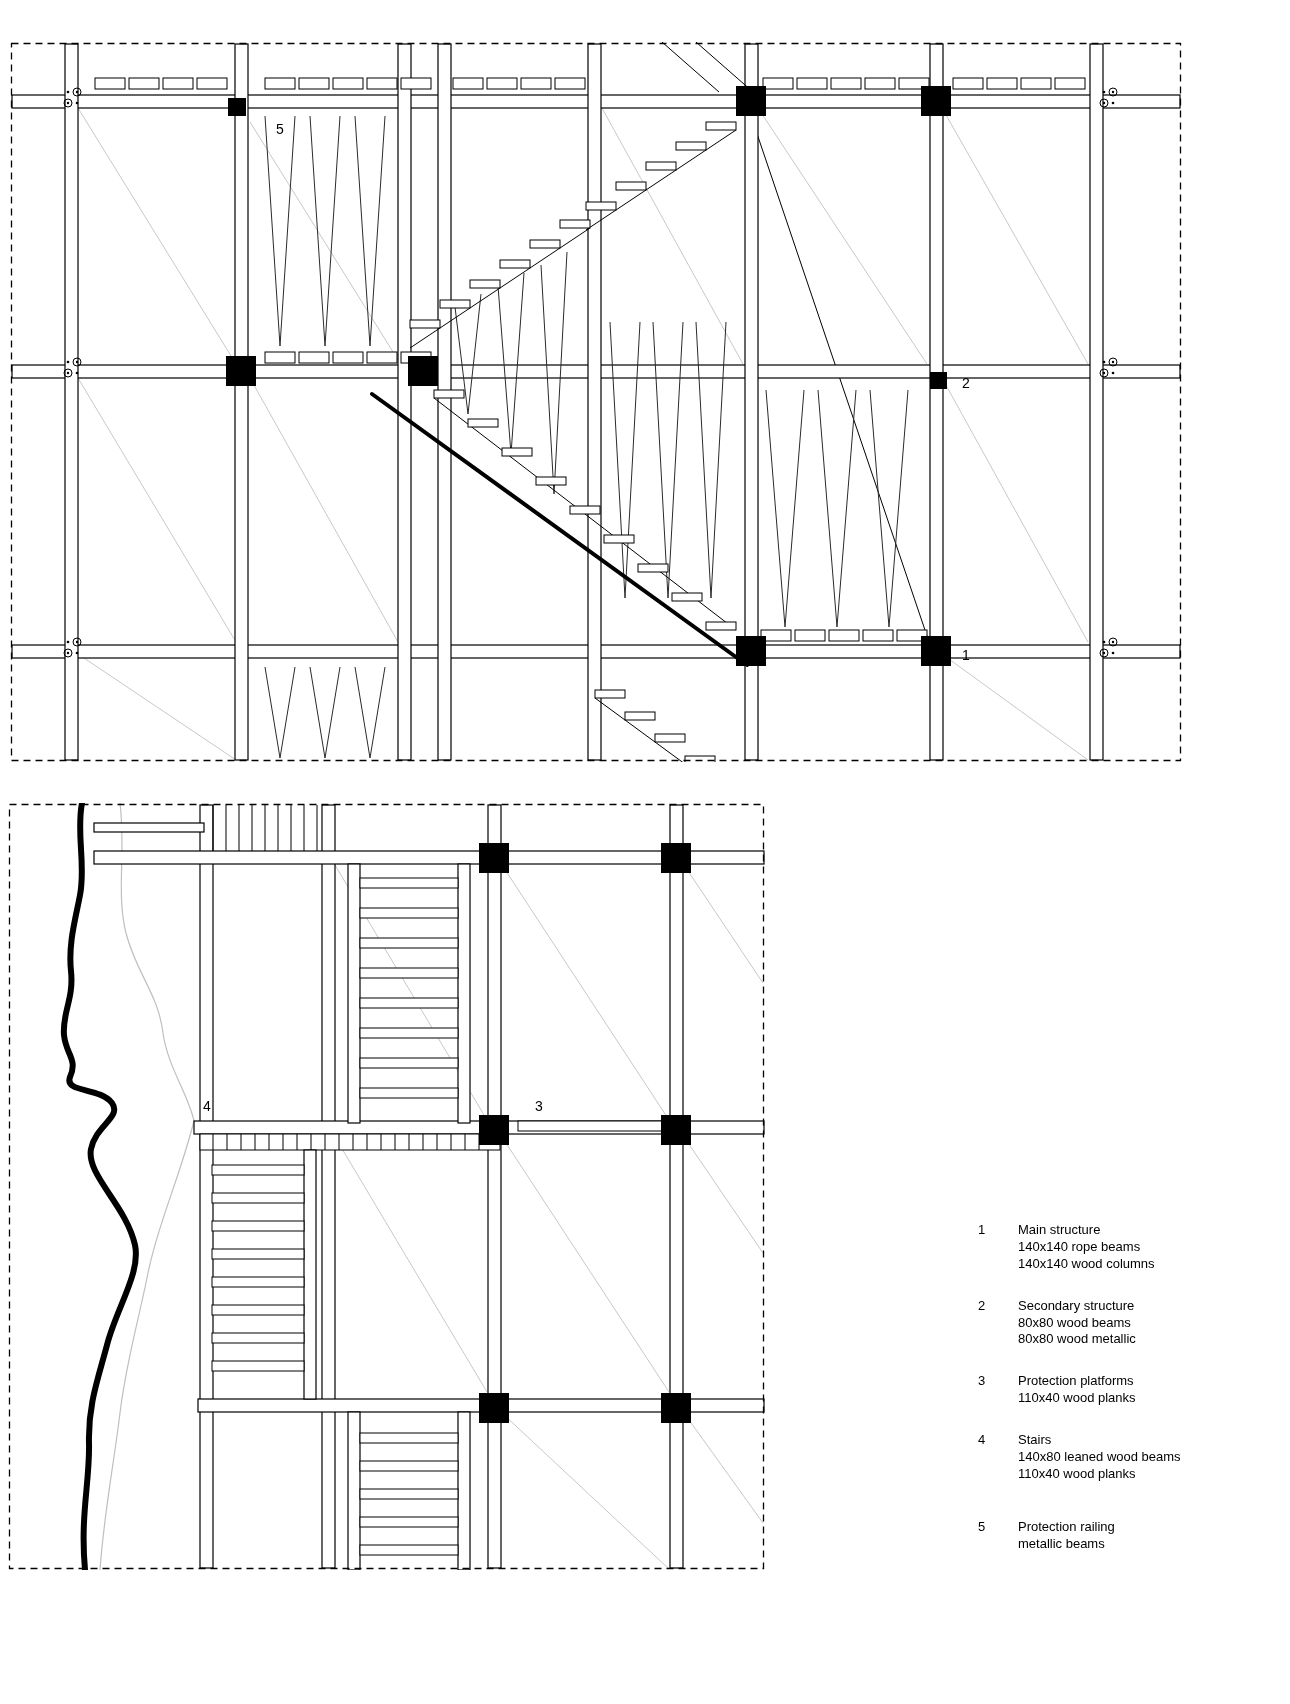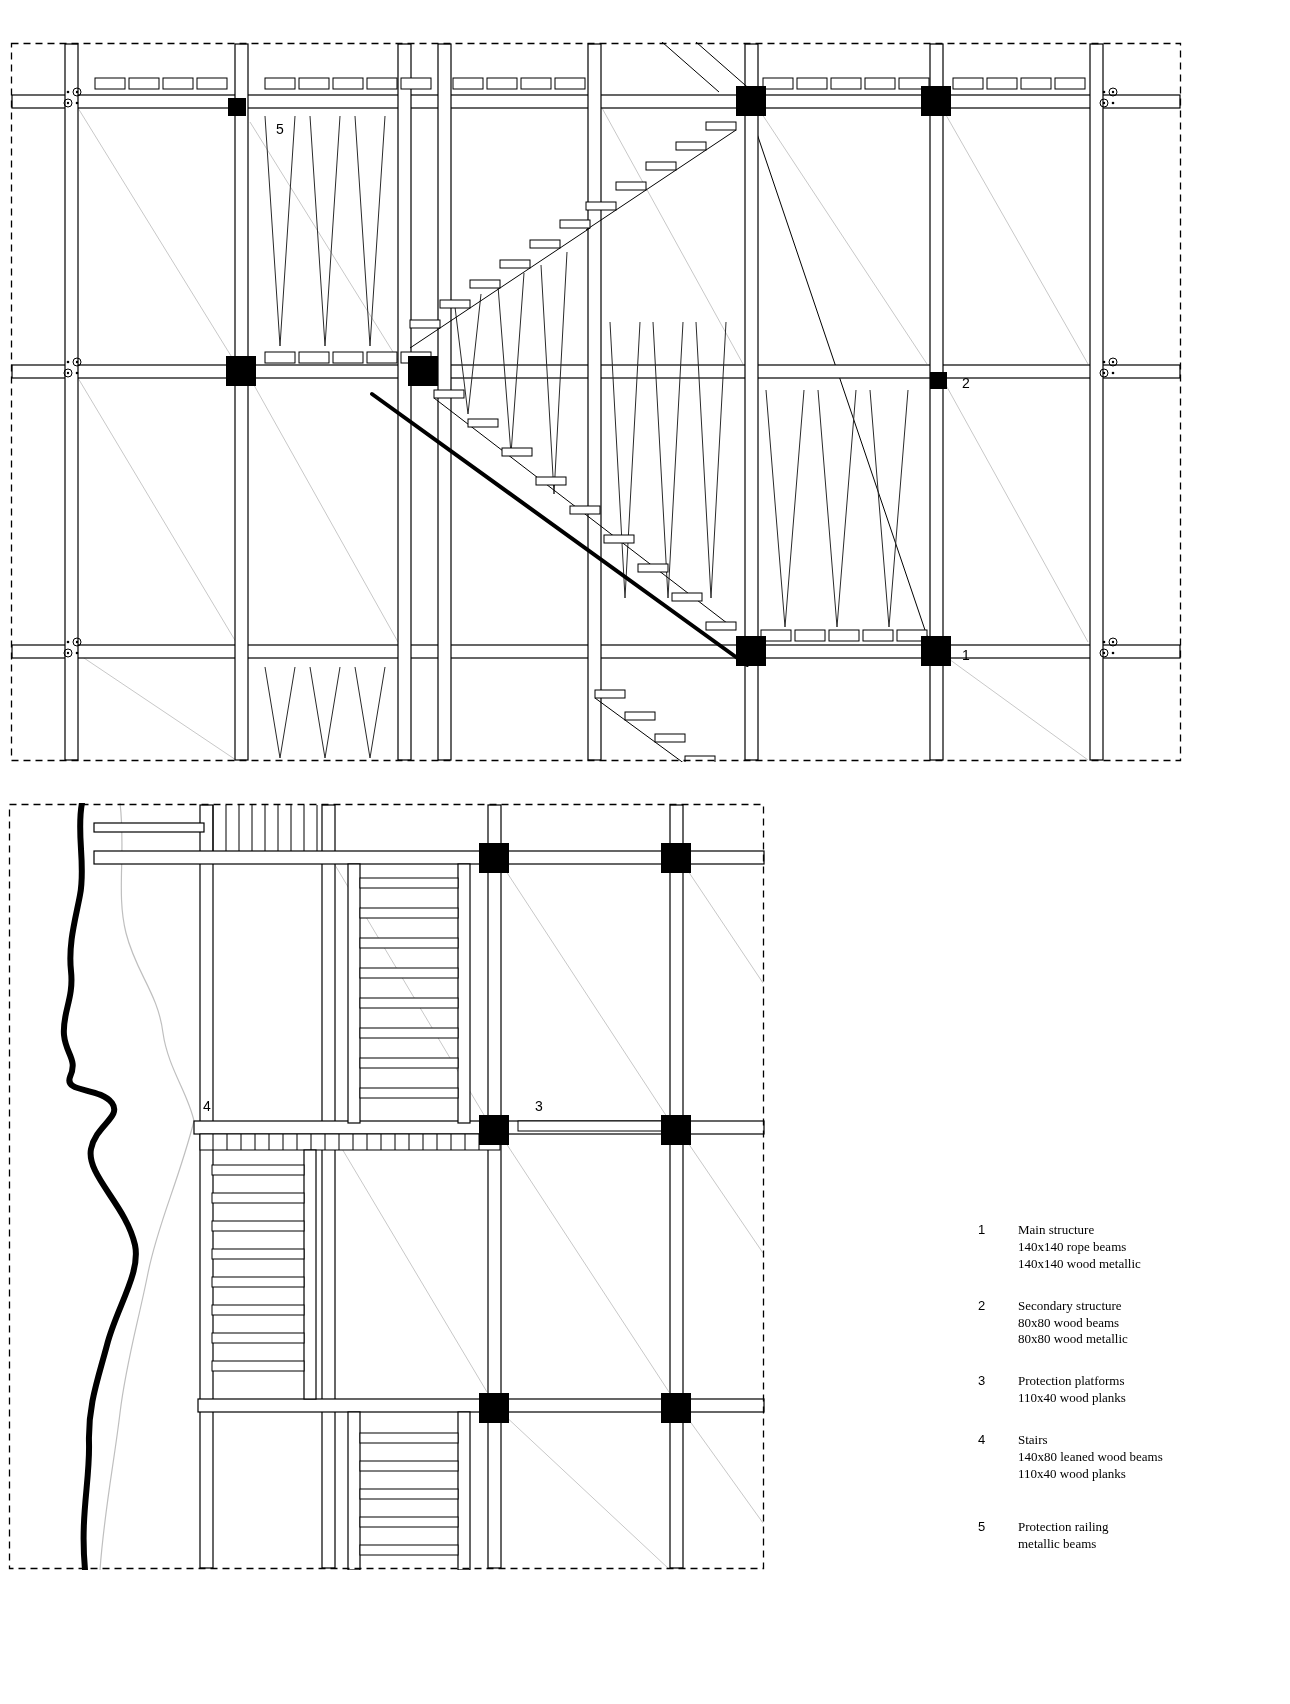--- a/index.html
+++ b/index.html
@@ -25,21 +25,21 @@
   .terr{fill:none;stroke:#bfbfbf;stroke-width:1.2;}
   .tick{stroke:#000;stroke-width:1;}
   .hatch{stroke:#000;stroke-width:1;}
   .callout{font:14px "Liberation Sans",sans-serif;fill:#000;}
 
   
   .legend{position:absolute;left:978px;top:1222px;font:13px/1.3 "Liberation Sans",sans-serif;}
   .legend-item{display:flex;margin-bottom:25px;}
   .legend-item:nth-child(4){margin-bottom:36px;}
   .legend-num{width:40px;flex:0 0 40px;}
-  .legend-lines div{white-space:nowrap;font-family:Liberation Serif, serif;}
+  .legend-lines div{white-space:nowrap;}
 </style>
 </head>
 <body>
 
 <svg id="section-svg" class="drawing" width="1172" height="720" viewBox="0 0 1172 720">
   <defs>
     <rect id="plankr" width="30" height="11" class="plank"></rect>
     <rect id="treadr" width="30" height="8" class="tread"></rect>
     <g id="bolt">
       <circle class="boltc" cx="9" cy="2" r="4"></circle>
@@ -335,21 +335,21 @@
 
   <rect class="border" x="1.5" y="1.5" width="754" height="764"></rect>
 </svg>
 
 <div class="legend">
   <div class="legend-item">
     <span class="legend-num">1</span>
     <div class="legend-lines">
       <div>Main structure</div>
       <div>140x140 rope beams</div>
-      <div>140x140 wood metallic</div>
+      <div>140x140 wood columns</div>
     </div>
   </div>
   <div class="legend-item">
     <span class="legend-num">2</span>
     <div class="legend-lines">
       <div>Secondary structure</div>
       <div>80x80 wood beams</div>
       <div>80x80 wood metallic</div>
     </div>
   </div>

